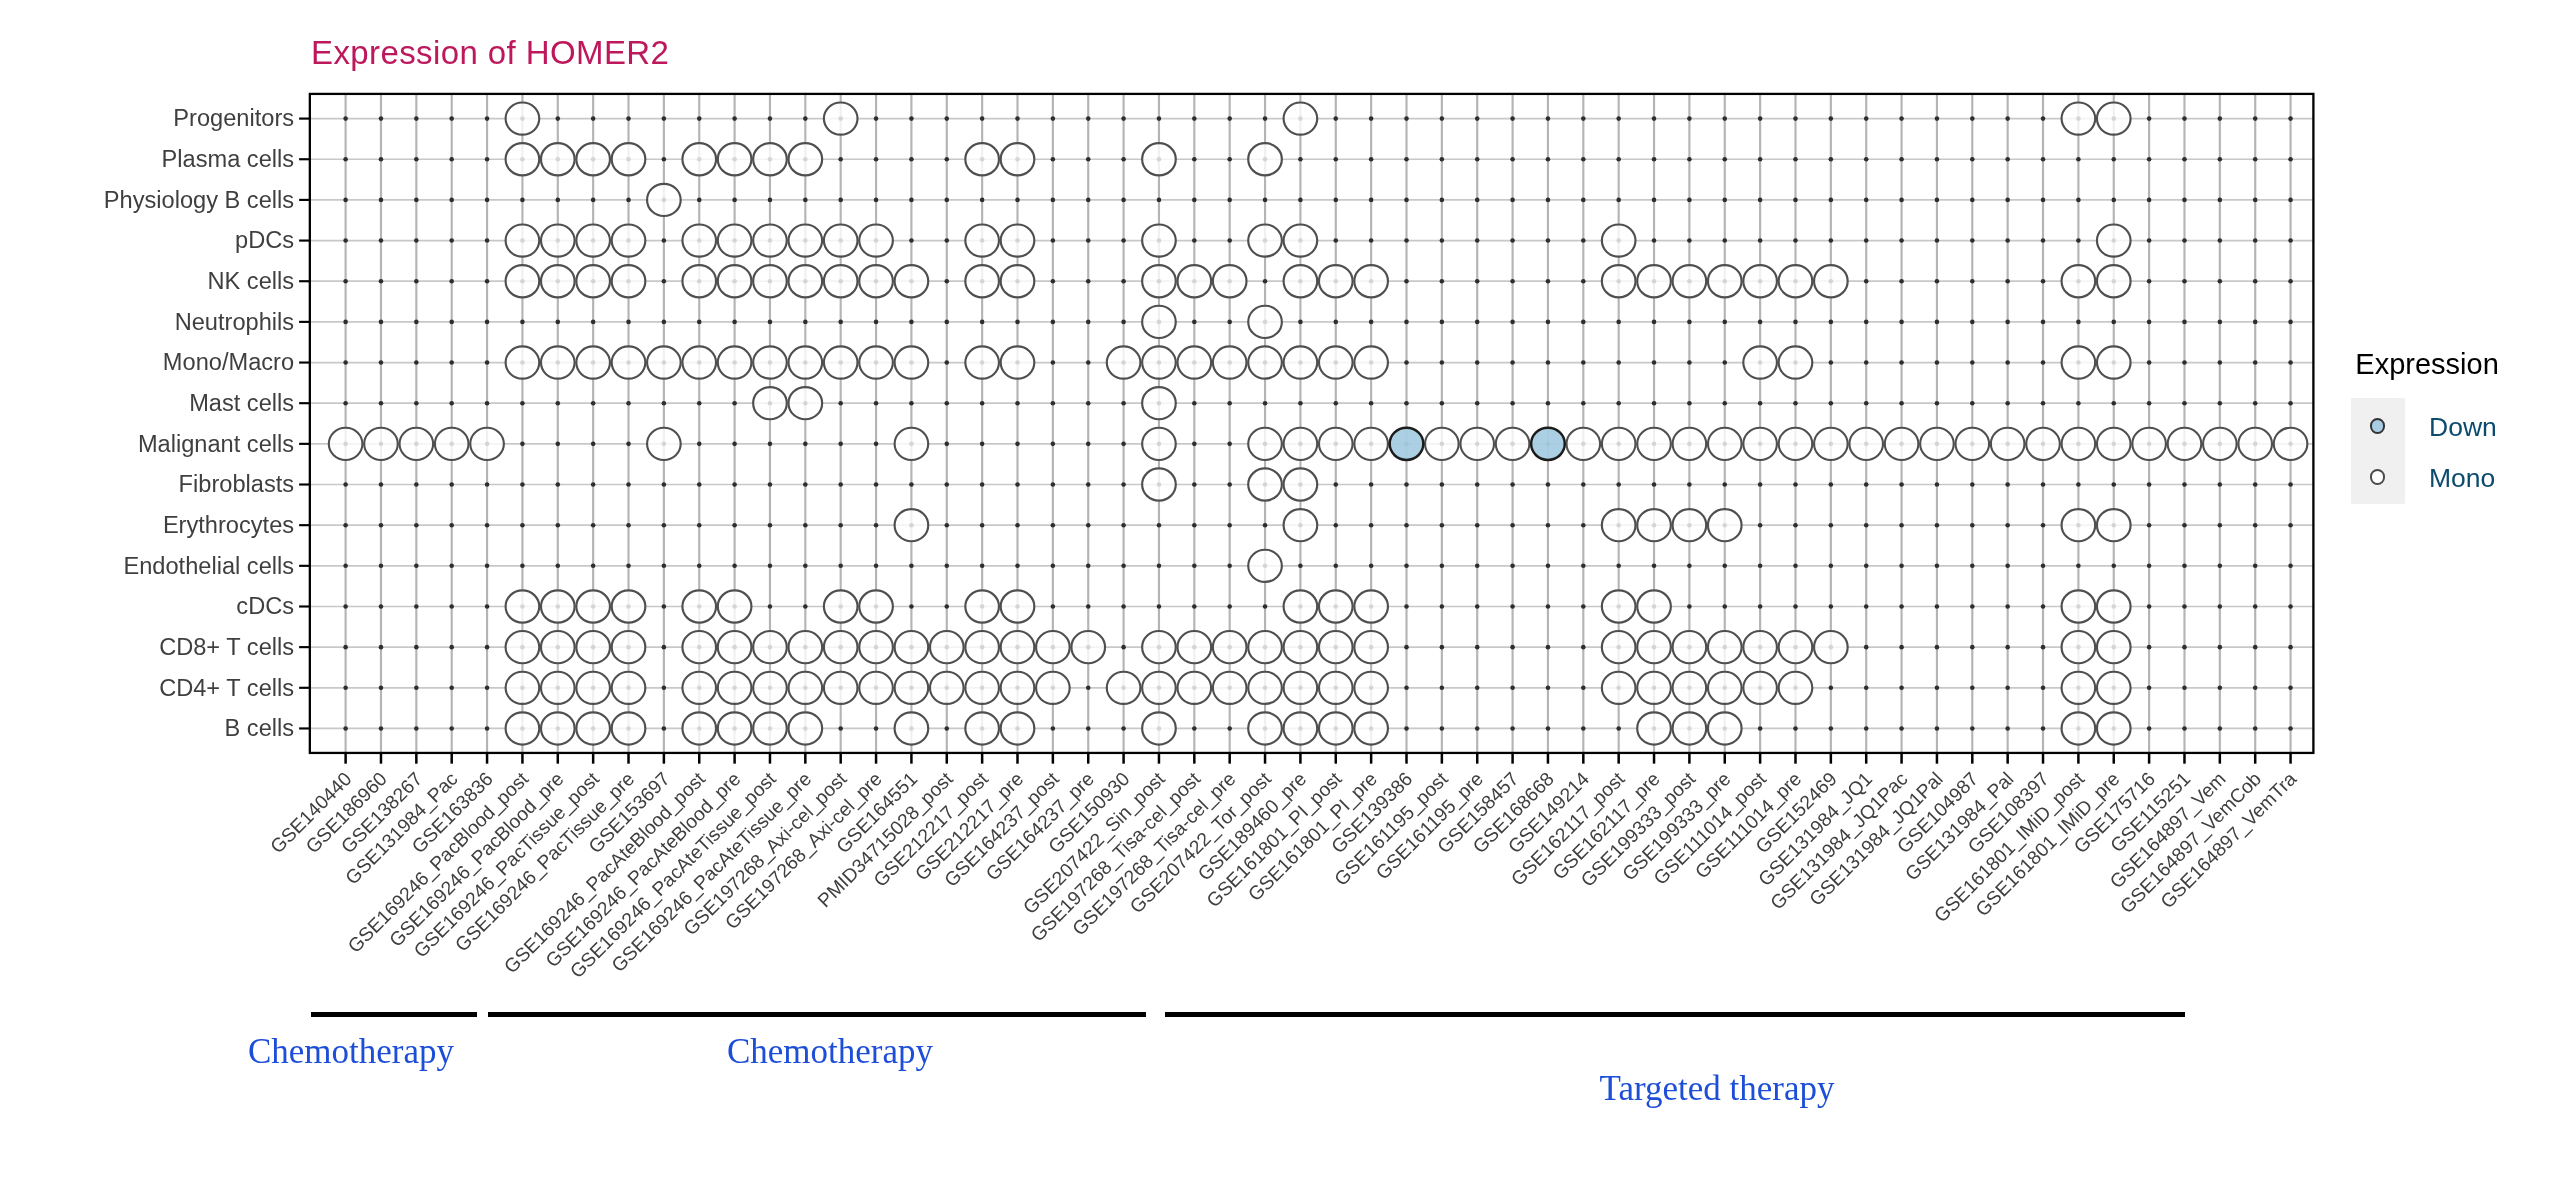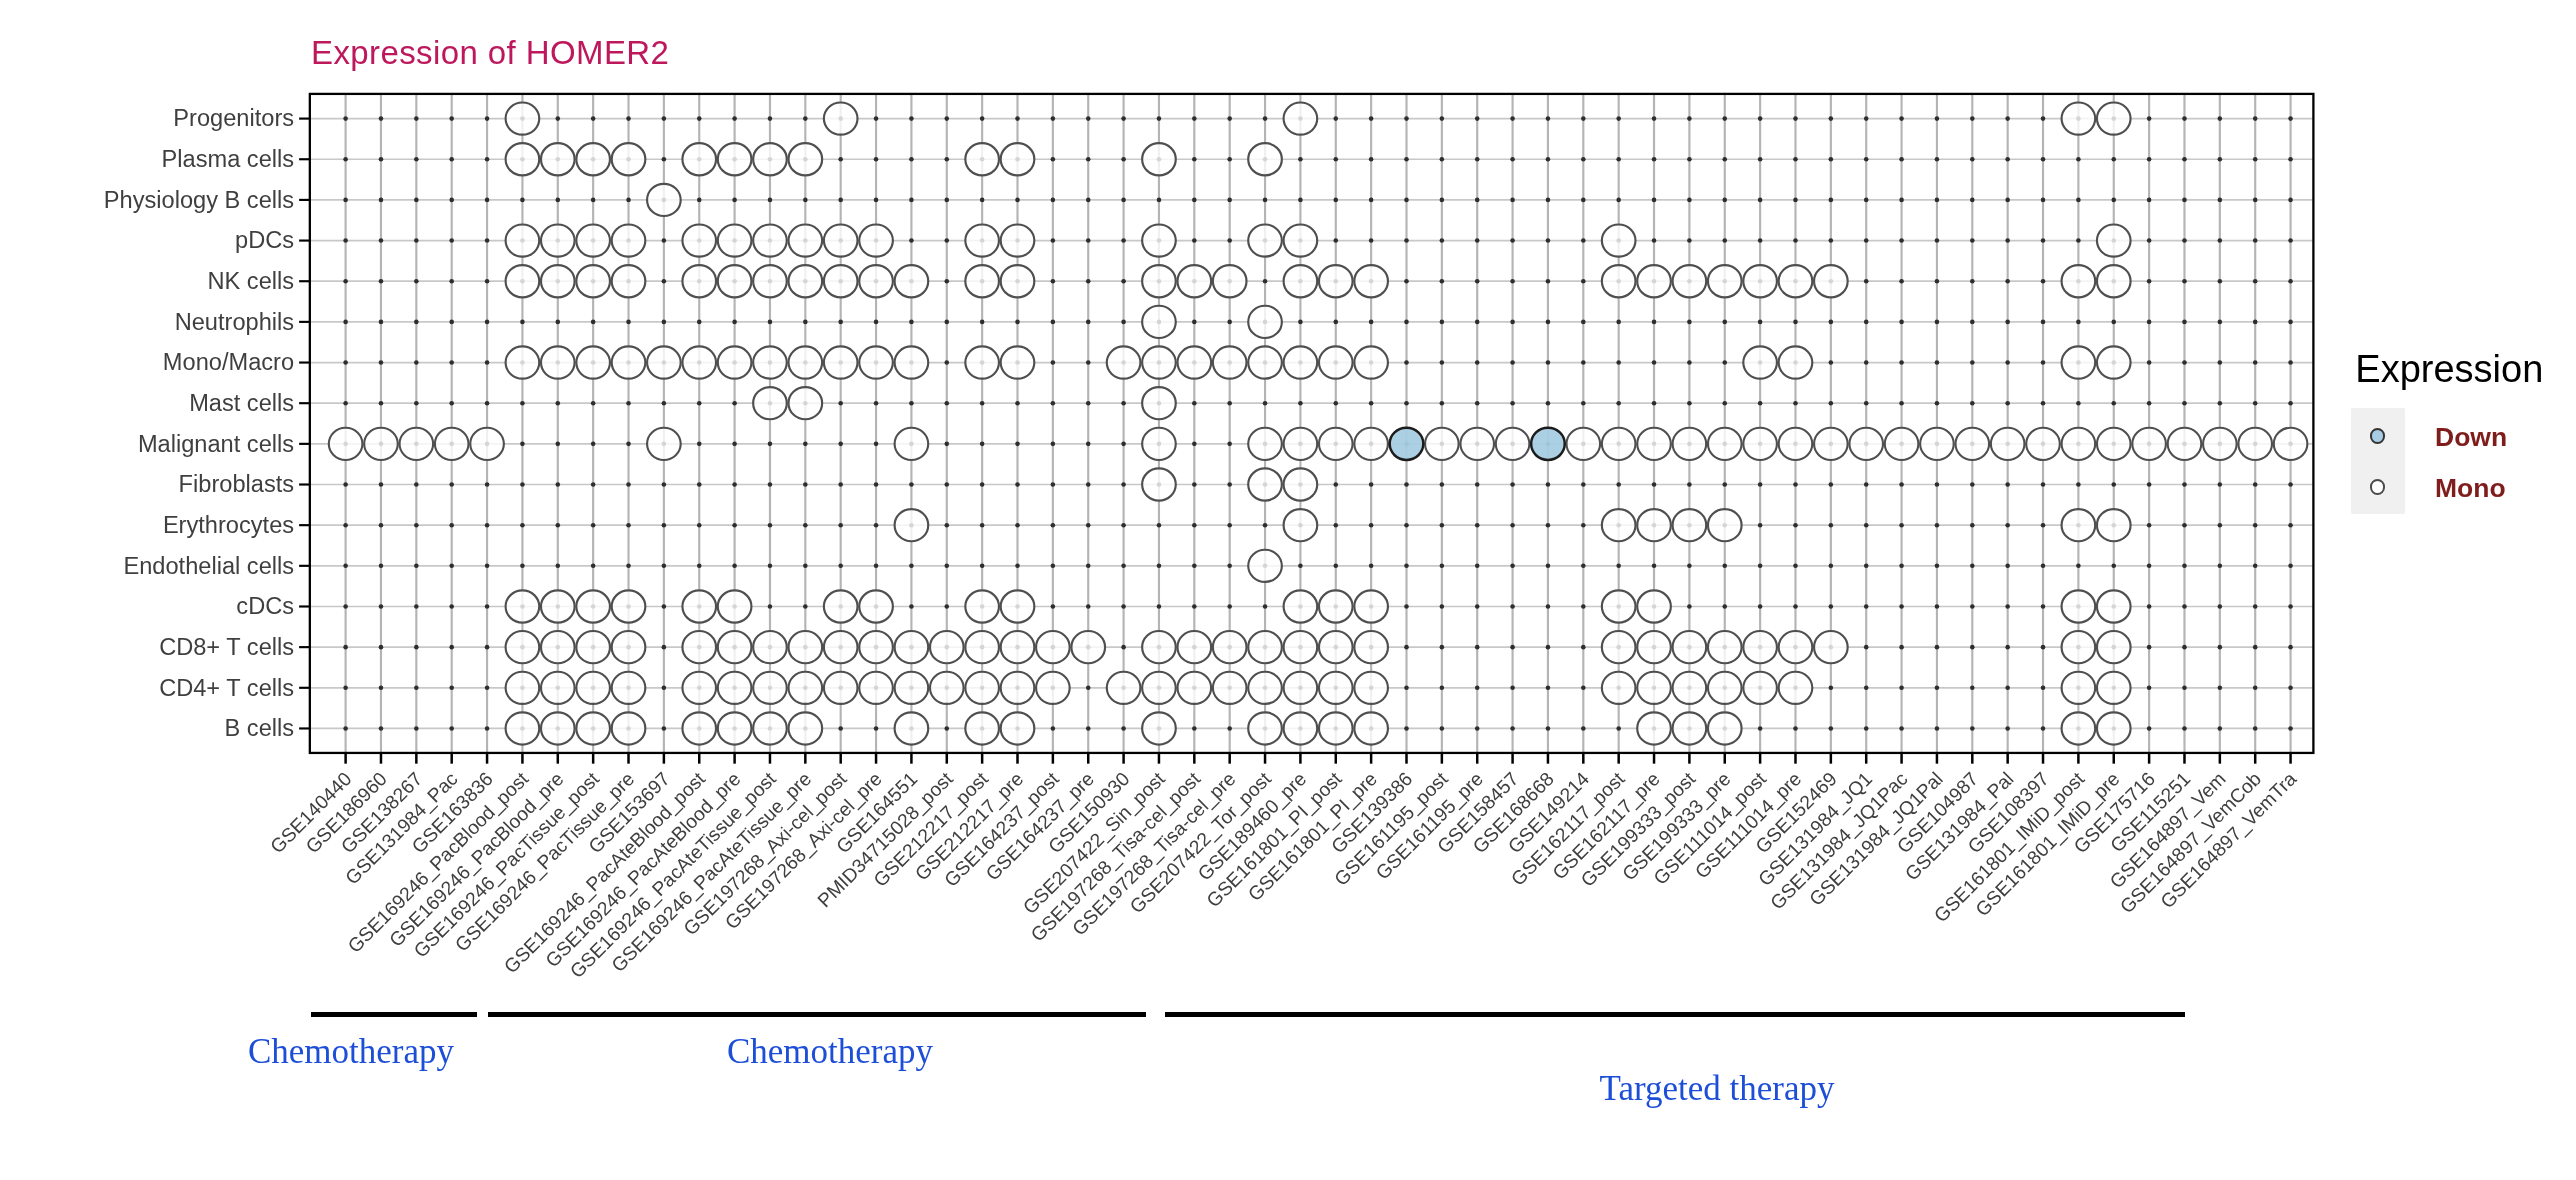--- a/index.html
+++ b/index.html
@@ -2,28 +2,28 @@
 <html style="font-size:11.4px"><head>
 <meta charset="utf-8">
 <style>
   html,body{margin:0;padding:0;background:#ffffff;}
   body{width:2576px;height:1181px;position:relative;overflow:hidden;
        font-family:"Liberation Sans",sans-serif;}
   #plot-svg{position:absolute;left:0;top:0;}
   .page-title{position:absolute;left:311px;top:34px;font-size:33px;color:#be185d;
       letter-spacing:0.4px;}
   .legend{position:absolute;left:2351px;top:348px;}
-  .legend-title{font-size:38px;color:#000;margin-left:4.3px;}
+  .legend-title{font-size:29px;color:#000;margin-left:4.3px;}
   .legend-keys{margin-top:17px;background:#f0f0f0;width:54px;height:106px;
       position:relative;border-radius:1.4px;}
   .legend-key-dot{position:absolute;left:18.6px;width:15.7px;height:15.7px;border-radius:50%;
       border:2.1px solid #4a4a4a;box-sizing:border-box;}
   .legend-key-dot.down{top:20px;border-color:#333;}
   .legend-key-dot.none{top:71px;background:#fff;}
-  .legend-item-label{position:absolute;left:84px;font-size:26.5px;color:#7f1d1d;font-weight:bold;}
+  .legend-item-label{position:absolute;left:78px;font-size:26.5px;color:#0c4a6e;}
   .legend-item-label.down{top:14.3px;}
   .legend-item-label.none{top:65px;}
   .group-line{position:absolute;top:1012px;height:5px;background:#000;}
   .group-label{position:absolute;top:1032px;font-family:"Liberation Serif",serif;
       font-size:35px;color:#1d4ed8;transform:translateX(-50%);white-space:nowrap;}
 </style>
 </head>
 <body>
 
 <svg id="plot-svg" width="2576" height="1181" viewBox="0 0 3600 1650">

